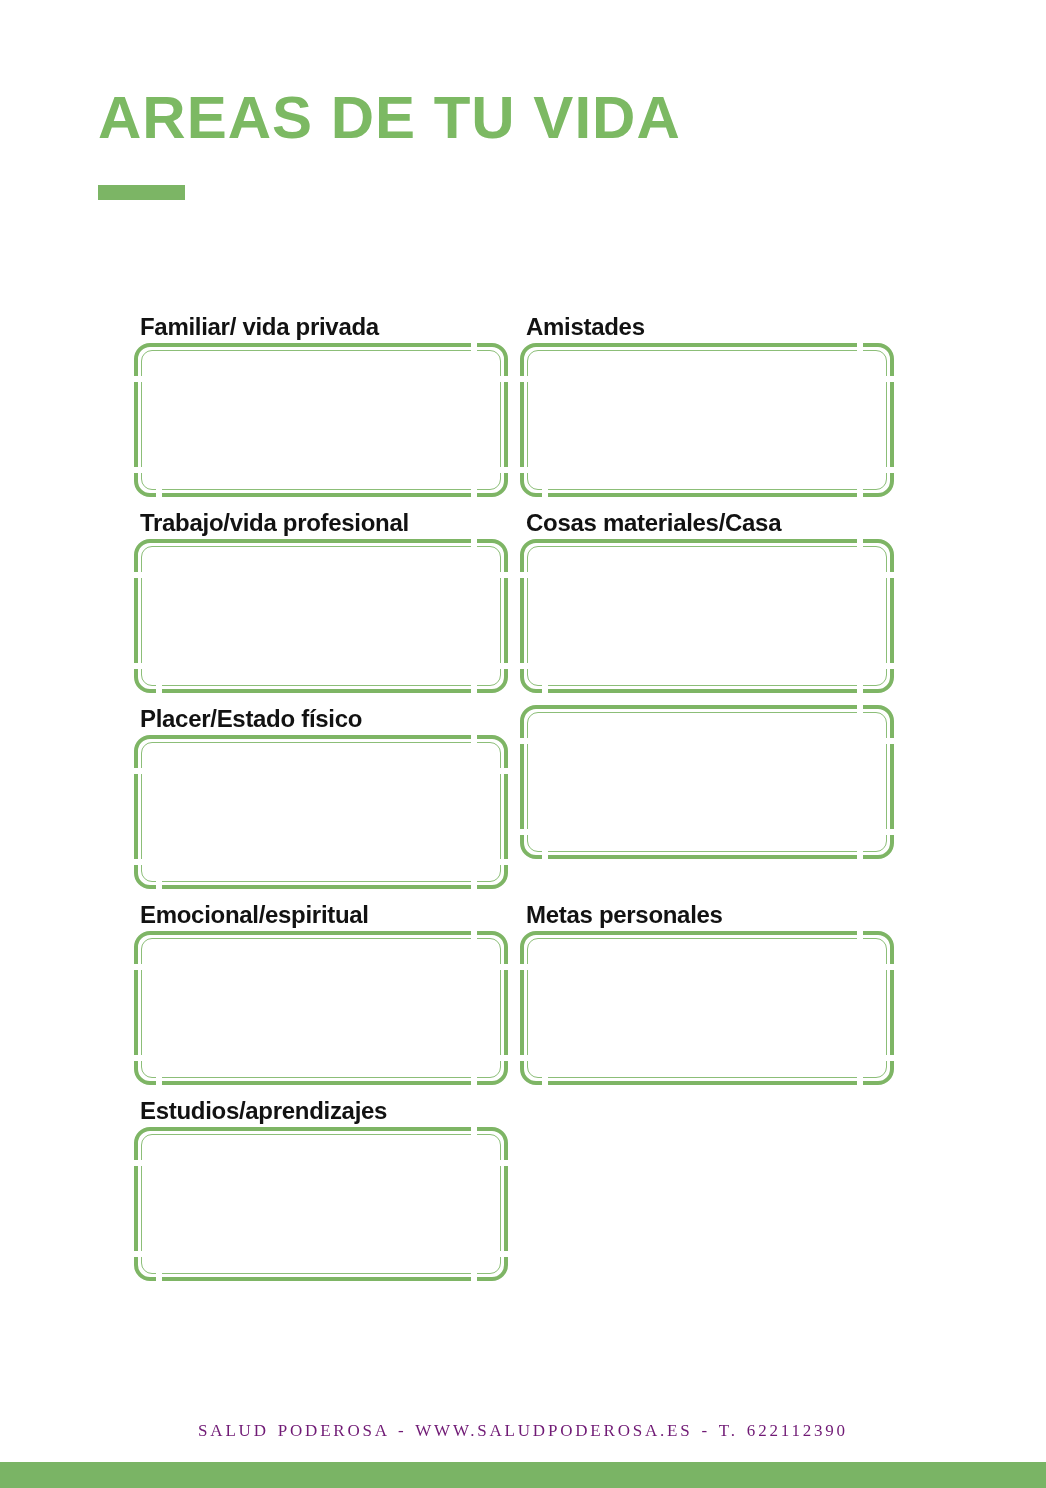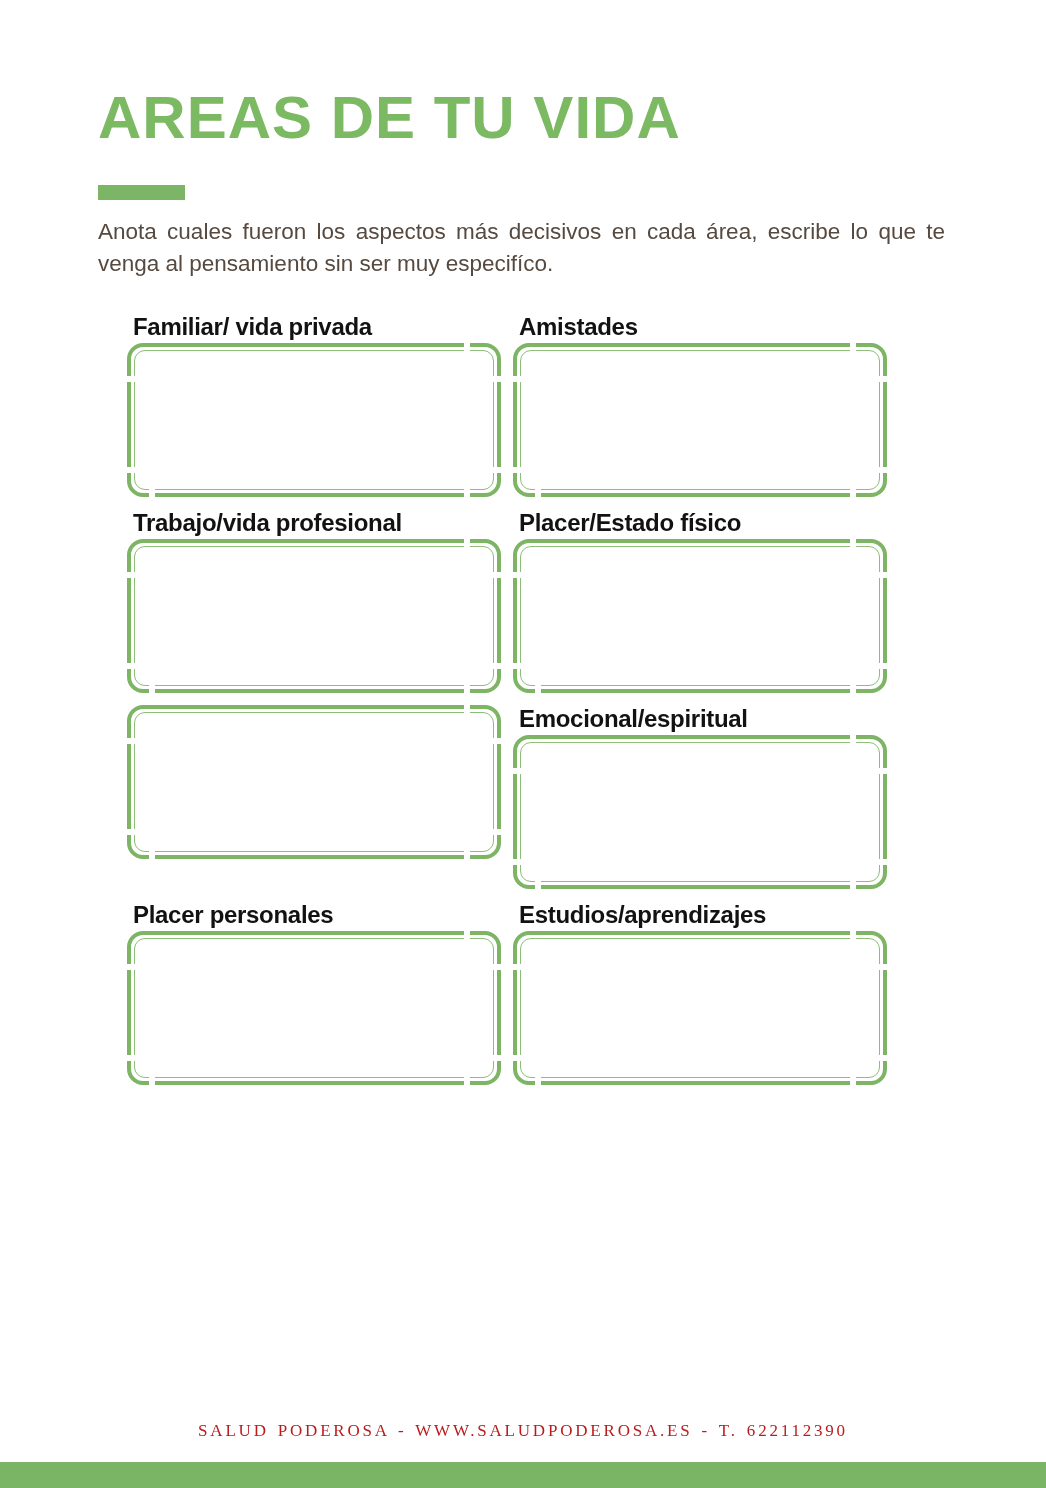--- a/index.html
+++ b/index.html
@@ -41,21 +41,21 @@
     width: 847px;
     font-size: 22.5px;
     line-height: 1.42;
     color: #56493f;
     text-align: justify;
   }
 
   
   .grid {
     position: absolute;
-    left: 127px;
+    left: 134px;
     top: 313px;
     width: 818px;
     display: grid;
     grid-template-columns: 374px 374px;
     column-gap: 70px;
     row-gap: 32px;
     gap: 12px;
   }
   .cell { width: 374px; }
   .area-label {
@@ -91,21 +91,21 @@
   .contact {
     position: absolute;
     top: 1421px;
     left: 0;
     right: 0;
     text-align: center;
     font-family: "Liberation Serif", serif;
     font-size: 17px;
     letter-spacing: 2.8px;
     word-spacing: 2px;
-    color: #b91c1c;
+    color: #701a75;
   }
   .bottom-bar {
     position: absolute;
     left: 0;
     right: 0;
     bottom: 0;
     height: 26px;
     background: #7ab465;
     z-index: 1;
   }
@@ -136,21 +136,20 @@
     color: #3a3a3a;
   }
 </style>
 </head>
 <body>
 
 <div class="page">
 
   <h1 class="title">AREAS DE TU VIDA</h1>
   <div class="accent-bar"></div>
-  <p class="intro">Anota cuales fueron los aspectos más decisivos en cada área, escribe lo que te venga al pensamiento sin ser muy especifíco.</p>
 
   <main class="grid">
 
     <section class="cell">
       <h2 class="area-label">Familiar/ vida privada</h2>
       <div class="area-box">
         <i class="tk v" style="top:20%;left:-5px"></i>
         <i class="tk v" style="top:82%;left:-5px"></i>
         <i class="tk v" style="top:20%;right:-5px"></i>
         <i class="tk v" style="top:82%;right:-5px"></i>
@@ -180,20 +179,32 @@
         <i class="tk v" style="top:82%;left:-5px"></i>
         <i class="tk v" style="top:20%;right:-5px"></i>
         <i class="tk v" style="top:82%;right:-5px"></i>
         <i class="tk h" style="left:91%;top:-5px"></i>
         <i class="tk h" style="left:5%;bottom:-5px"></i>
         <i class="tk h" style="left:91%;bottom:-5px"></i>
       </div>
     </section>
 
 
+    <section class="cell">
+      <h2 class="area-label">Cosas materiales/Casa</h2>
+      <div class="area-box">
+        <i class="tk v" style="top:20%;left:-5px"></i>
+        <i class="tk v" style="top:82%;left:-5px"></i>
+        <i class="tk v" style="top:20%;right:-5px"></i>
+        <i class="tk v" style="top:82%;right:-5px"></i>
+        <i class="tk h" style="left:91%;top:-5px"></i>
+        <i class="tk h" style="left:5%;bottom:-5px"></i>
+        <i class="tk h" style="left:91%;bottom:-5px"></i>
+      </div>
+    </section>
 
     <section class="cell">
       <h2 class="area-label">Placer/Estado físico</h2>
       <div class="area-box">
         <i class="tk v" style="top:20%;left:-5px"></i>
         <i class="tk v" style="top:82%;left:-5px"></i>
         <i class="tk v" style="top:20%;right:-5px"></i>
         <i class="tk v" style="top:82%;right:-5px"></i>
         <i class="tk h" style="left:91%;top:-5px"></i>
         <i class="tk h" style="left:5%;bottom:-5px"></i>
@@ -220,21 +231,21 @@
         <i class="tk v" style="top:82%;left:-5px"></i>
         <i class="tk v" style="top:20%;right:-5px"></i>
         <i class="tk v" style="top:82%;right:-5px"></i>
         <i class="tk h" style="left:91%;top:-5px"></i>
         <i class="tk h" style="left:5%;bottom:-5px"></i>
         <i class="tk h" style="left:91%;bottom:-5px"></i>
       </div>
     </section>
 
     <section class="cell">
-      <h2 class="area-label">Placer personales</h2>
+      <h2 class="area-label">Metas personales</h2>
       <div class="area-box">
         <i class="tk v" style="top:20%;left:-5px"></i>
         <i class="tk v" style="top:82%;left:-5px"></i>
         <i class="tk v" style="top:20%;right:-5px"></i>
         <i class="tk v" style="top:82%;right:-5px"></i>
         <i class="tk h" style="left:91%;top:-5px"></i>
         <i class="tk h" style="left:5%;bottom:-5px"></i>
         <i class="tk h" style="left:91%;bottom:-5px"></i>
       </div>
     </section>

